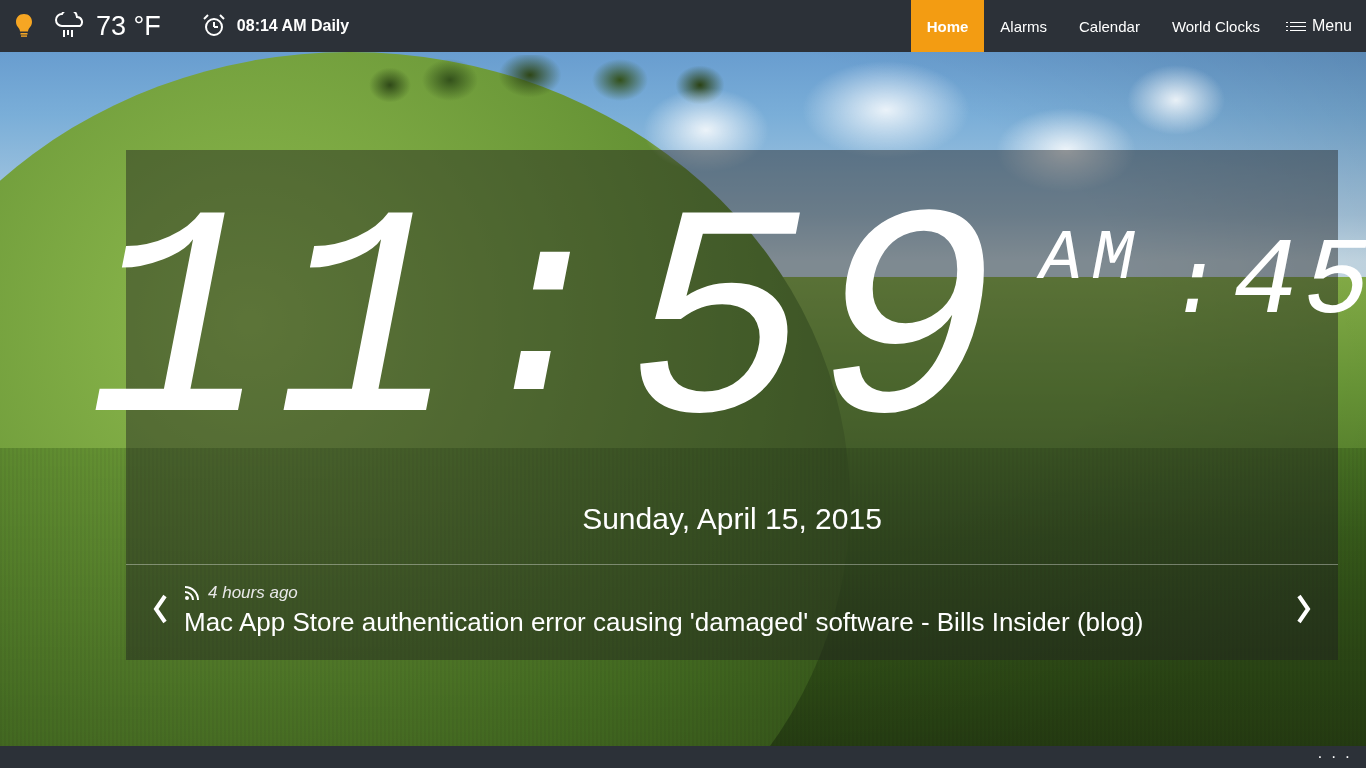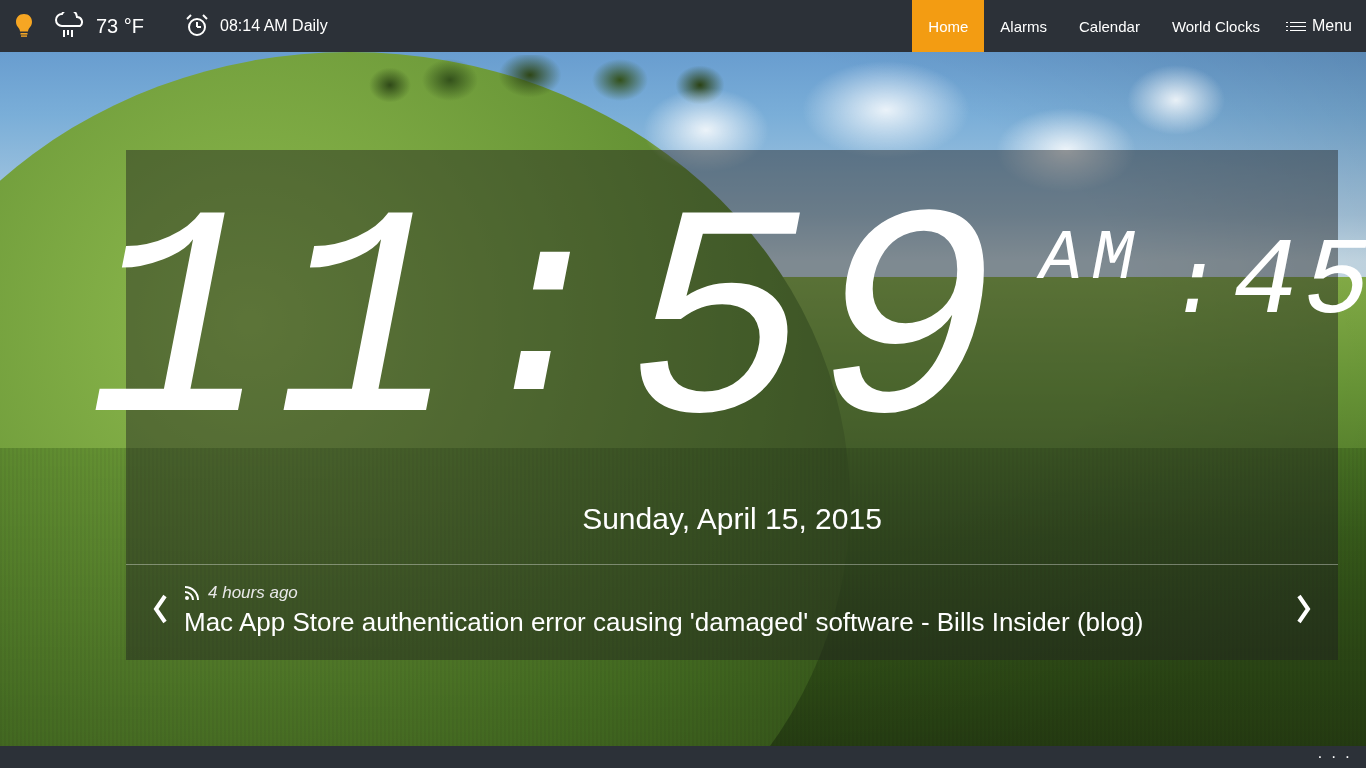--- a/index.html
+++ b/index.html
@@ -45,29 +45,29 @@
 
   
   .topbar {
     position: absolute; top:0; left:0; right:0; height:52px;
     background: #2c3138;
     display: flex; align-items: center; color:#fff;
     font-size: 16px;
   }
   .tb-left { display:flex; align-items:center; gap:18px; padding-left:14px; }
   .tb-weather { display:flex; align-items:center; gap:10px; }
-  .tb-alarm { display:flex; align-items:center; gap:10px; margin-left:22px; }
-  .tb-temp { font-size:20px; }
+  .tb-alarm { display:flex; align-items:center; gap:10px; margin-left:22px;font-weight:bold; }
+  .tb-temp { font-size:27px; }
   .tb-spacer { flex:1; }
   .tb-nav { display:flex; align-items:stretch; height:100%; }
   .tb-item {
     display:flex; align-items:center; padding:0 16px; font-size:15px;
     color:#fff; cursor:pointer; white-space:nowrap;
   }
-  .tb-item.active { background:#f39c12; }
+  .tb-item.active { background:#f39c12;font-weight:bold; }
   .tb-menu { display:flex; align-items:center; gap:6px; padding:0 14px; cursor:pointer; }
   .menu-lines { display:inline-block; width:16px; }
   .menu-lines span { display:block; height:1px; background:#fff; margin:3px 0; position:relative; }
   .menu-lines span::before { content:""; position:absolute; left:-4px; top:0; width:2px; height:1px; background:#fff; }
 
   
   .panel {
     position: absolute; left:78px; top:150px; width:1212px;
     background: rgba(30,30,30,0.45);
     color:#fff;

